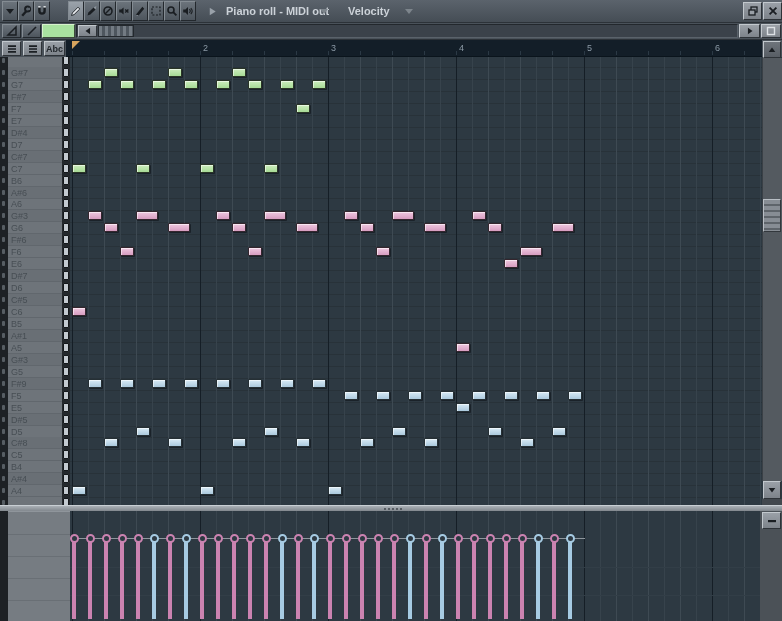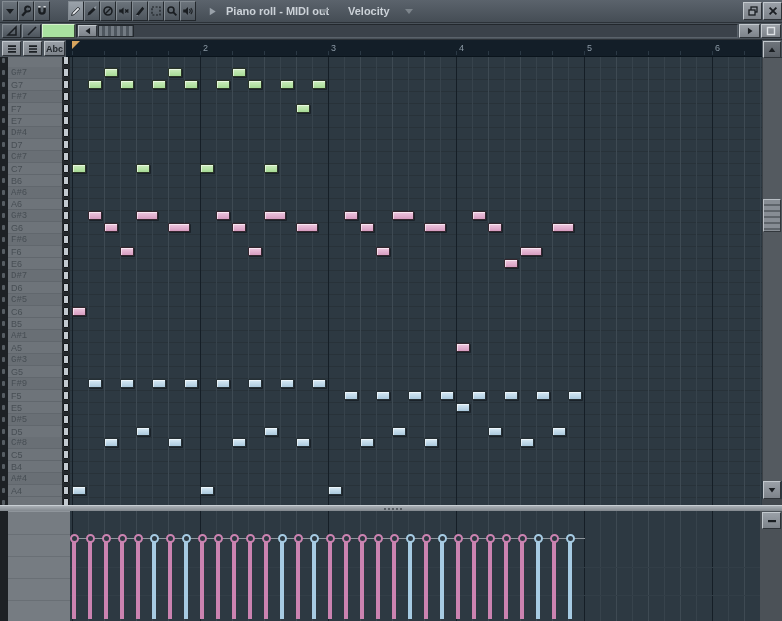--- a/index.html
+++ b/index.html
@@ -25,21 +25,21 @@
   .ttick{bottom:1px;width:1px;height:4px;background:#2b3945;}
   #loopmark{left:6px;top:1px;width:0;height:0;border-top:8px solid #d8a55e;border-right:8px solid transparent;}
   .abc{font-size:9px;font-weight:bold;color:#23282d;}
   
   #main{left:0;top:57px;width:782px;height:448px;background:#2d3942;}
   #lstrip{left:0;top:0;width:8px;height:448px;background:#1d2125;overflow:hidden;}
   #keyboard{left:8px;top:0;width:54px;height:448px;background:#6e747a;overflow:hidden;}
   #minikeys{left:62px;top:0;width:8px;height:448px;background:#24282c;overflow:hidden;}
   #grid{left:70px;top:0;width:692px;height:448px;background:#2d3942;overflow:hidden;}
   .krow{left:0;width:54px;height:12px;border-bottom:1px solid #61676d;font-size:9px;line-height:12px;color:#474e54;padding-left:3px;}
-  .krow.sharp{background:#696f75;font-family:Liberation Mono, monospace;}
+  .krow.sharp{background:#696f75;}
   .mkey{left:1px;width:6px;height:9px;background:#c4cad0;border:1px solid #15181b;border-radius:1px;}
   .ltick{left:2px;width:3px;height:5px;background:#565d63;border-radius:1px;}
   .vline{top:0;width:1px;height:448px;}
   .vl-cell{background:#37434c;}.vl-beat{background:#3e4a53;}.vl-bar{background:#151e26;}
   .hline{left:0;width:692px;height:1px;background:#283239;}
   .note{height:9px;border:1px solid;border-radius:1px;box-shadow:1px 1px 0 rgba(8,12,16,.5),inset 1px 1px 0 rgba(255,255,255,.55);}
   .note-green{background:linear-gradient(#cdedbd,#a6da95);border-color:#2a3526;}
   .note-pink{background:linear-gradient(#efc9e0,#d79cc0);border-color:#35262e;}
   .note-blue{background:linear-gradient(#d9ebf6,#abc9dd);border-color:#263035;}
   

